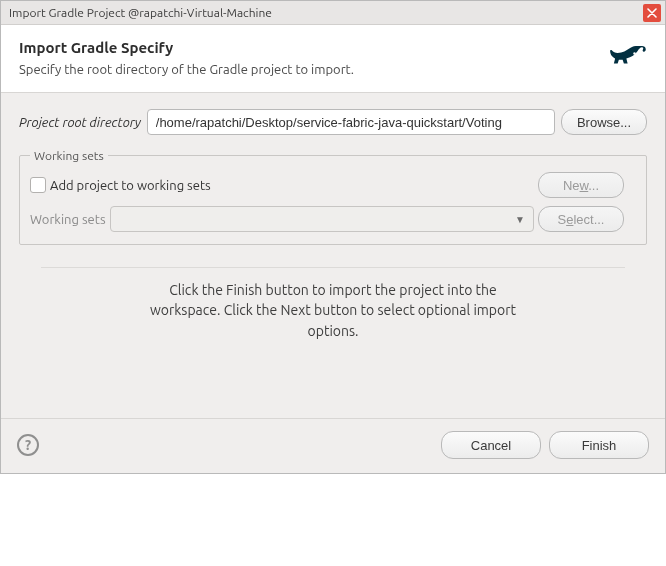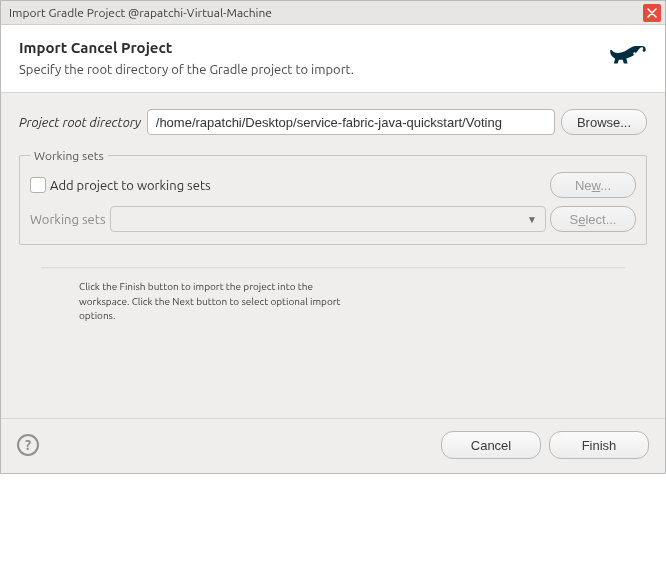--- a/index.html
+++ b/index.html
@@ -102,21 +102,21 @@
     cursor: pointer;
   }
   .btn[disabled] {
     color: #9a9a9a;
     cursor: default;
     background: linear-gradient(#f5f5f5, #ececec);
   }
   fieldset {
     border: 1px solid #c9c7c5;
     border-radius: 2px;
-    padding: 10px 10px 12px 10px;
+    padding: 10px 22px 12px 10px;
     margin: 0 0 14px 0;
   }
   legend {
     font-size: 12px;
     padding: 0 4px;
     color: #555;
   }
   .ws-row {
     display: flex;
     align-items: center;
@@ -146,21 +146,22 @@
     font-size: 12px;
   }
   .combo-arrow { font-size: 10px; color: #6c6c6c; }
   .faded { color: #8a8a8a; }
   .hr {
     height: 1px;
     background: #dcdad8;
     margin: 8px 22px 12px 22px;
   }
   .instructions {
-    font-size: 10px;
+    text-align: center;
+    font-size: 14px;
     color: #3e3e3e;
     line-height: 1.45;
     padding: 0 60px;
   }
   .footer {
     border-top: 1px solid #d8d6d4;
     padding: 12px 16px 14px 16px;
     display: flex;
     align-items: center;
     gap: 8px;
@@ -194,21 +195,21 @@
     <span class="titlebar-title">Import Gradle Project @rapatchi-Virtual-Machine</span>
     <div class="close-btn">
       <svg width="10" height="10" viewBox="0 0 10 10">
           <path d="M1 1 L9 9 M9 1 L1 9" stroke="#fff" stroke-width="1.6" stroke-linecap="round"></path>
         </svg>
     </div>
   </div>
 
   <div class="header">
     <div class="header-text">
-      <div class="header-title">Import Cancel Project</div>
+      <div class="header-title">Import Gradle Specify</div>
       <div class="header-sub">Specify the root directory of the Gradle project to import.</div>
     </div>
     <svg class="gradle-logo" viewBox="0 0 64 48">
       <path fill="#022f40" d="M56 8c3 0 6 2 6 5 0 2-1 4-3 4-1 0-2-1-2-2s1-2 1-3c0-1-1-2-2-2-3 0-5 3-7 6-4 6-10 10-18 12l2 8h-6l-2-6c-2 0-4 0-6 0l-2 6h-6l2-8c-4-2-8-6-8-12 0-2 2-2 3-1 2 2 5 4 9 4 8 0 14-4 20-8 6-4 12-3 19-3z"></path>
       <circle cx="44" cy="20" r="2" fill="#fff"></circle>
     </svg>
   </div>
 
   <div class="content">
 

